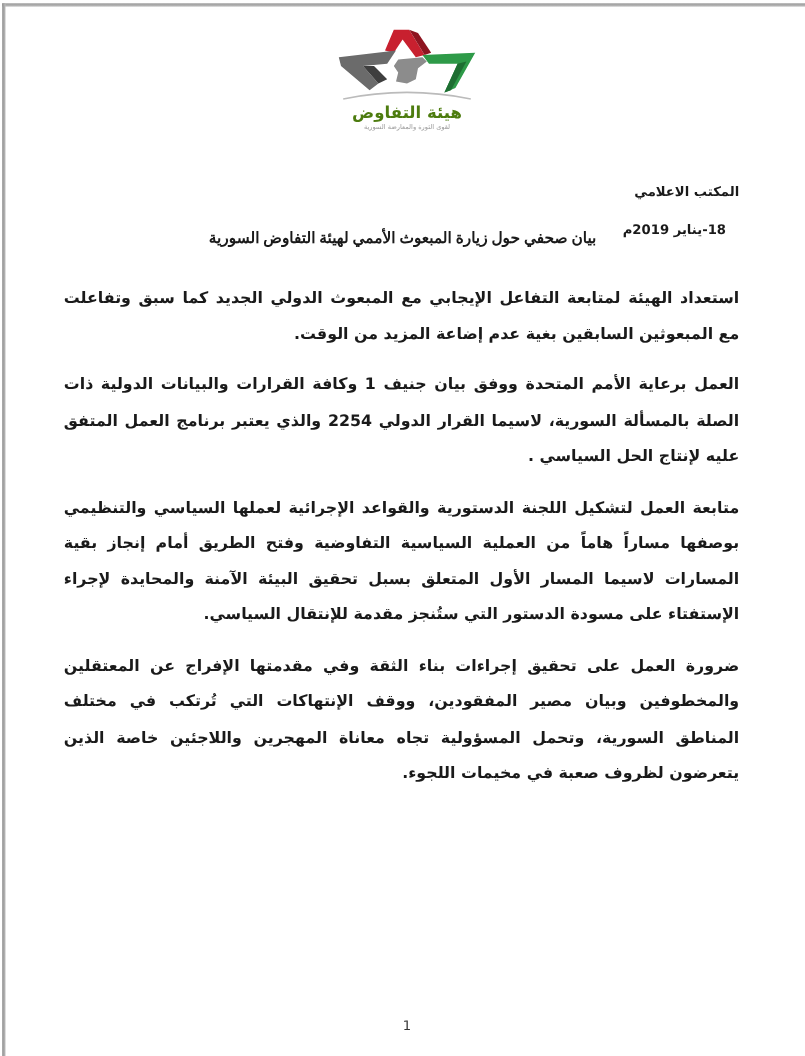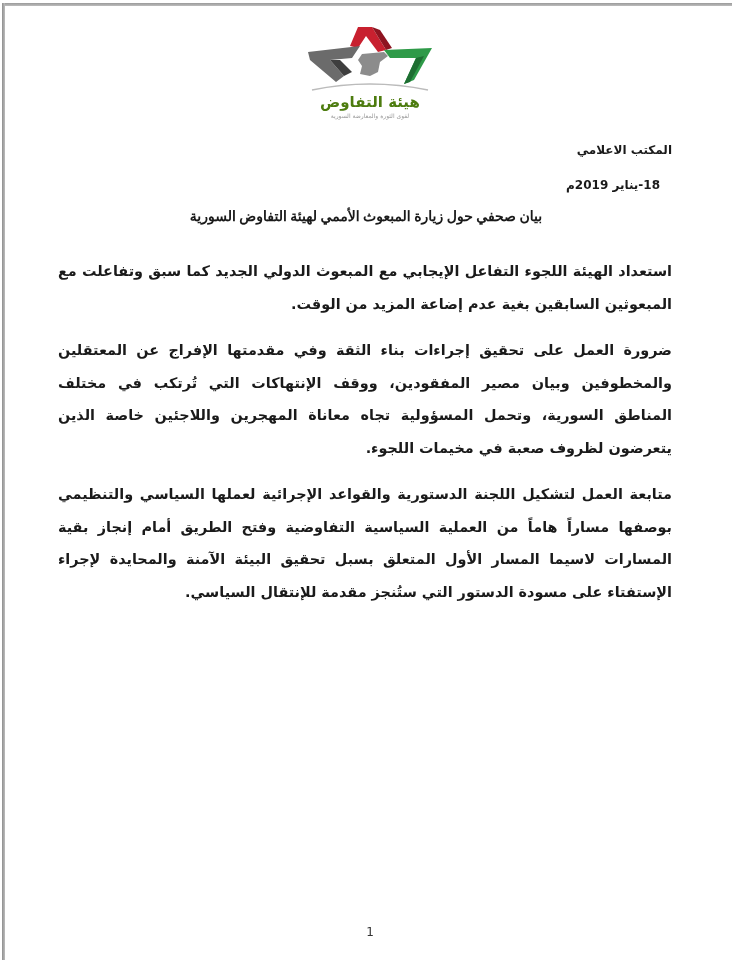--- a/index.html
+++ b/index.html
@@ -50,20 +50,21 @@
     width: 140px;
     text-align: center;
     font-size: 6px;
     color: #999;
     direction: rtl;
     line-height: 8px;
   }
   .rtl {
     direction: rtl;
     text-align: center;
+    margin-top: 24px;
   }
   .office {
     position: absolute;
     right: 60px; top: 143px;
     font-size: 12px;
     font-weight: bold;
   }
   .date {
     position: absolute;
     right: 72px; top: 178px;
@@ -126,18 +127,19 @@
   <div class="logo-title">هيئة التفاوض</div>
   <div class="logo-sub">لقوى الثورة والمعارضة السورية</div>
 </div>
 
 <div class="office rtl">المكتب الاعلامي</div>
 <div class="date rtl">18-يناير 2019م</div>
 
 <div class="title">بيان صحفي حول زيارة المبعوث الأممي لهيئة التفاوض السورية</div>
 
 <div class="body">
-  <p>استعداد الهيئة اللجوء التفاعل الإيجابي مع المبعوث الدولي الجديد كما سبق وتفاعلت مع المبعوثين السابقين بغية عدم إضاعة المزيد من الوقت.</p>
+  <p>استعداد الهيئة لمتابعة التفاعل الإيجابي مع المبعوث الدولي الجديد كما سبق وتفاعلت مع المبعوثين السابقين بغية عدم إضاعة المزيد من الوقت.</p>
+  <p>العمل برعاية الأمم المتحدة ووفق بيان جنيف 1 وكافة القرارات والبيانات الدولية ذات الصلة بالمسألة السورية، لاسيما القرار الدولي 2254 والذي يعتبر برنامج العمل المتفق عليه لإنتاج الحل السياسي .</p>
+  <p>متابعة العمل لتشكيل اللجنة الدستورية والقواعد الإجرائية لعملها السياسي والتنظيمي بوصفها مساراً هاماً من العملية السياسية التفاوضية وفتح الطريق أمام إنجاز بقية المسارات لاسيما المسار الأول المتعلق بسبل تحقيق البيئة الآمنة والمحايدة لإجراء الإستفتاء على مسودة الدستور التي ستُنجز مقدمة للإنتقال السياسي.</p>
   <p>ضرورة العمل على تحقيق إجراءات بناء الثقة وفي مقدمتها الإفراج عن المعتقلين والمخطوفين وبيان مصير المفقودين، ووقف الإنتهاكات التي تُرتكب في مختلف المناطق السورية، وتحمل المسؤولية تجاه معاناة المهجرين واللاجئين خاصة الذين يتعرضون لظروف صعبة في مخيمات اللجوء.</p>
-  <p>متابعة العمل لتشكيل اللجنة الدستورية والقواعد الإجرائية لعملها السياسي والتنظيمي بوصفها مساراً هاماً من العملية السياسية التفاوضية وفتح الطريق أمام إنجاز بقية المسارات لاسيما المسار الأول المتعلق بسبل تحقيق البيئة الآمنة والمحايدة لإجراء الإستفتاء على مسودة الدستور التي ستُنجز مقدمة للإنتقال السياسي.</p>
 </div>
 
 <div class="page-num">1</div>
 
 </body></html>

